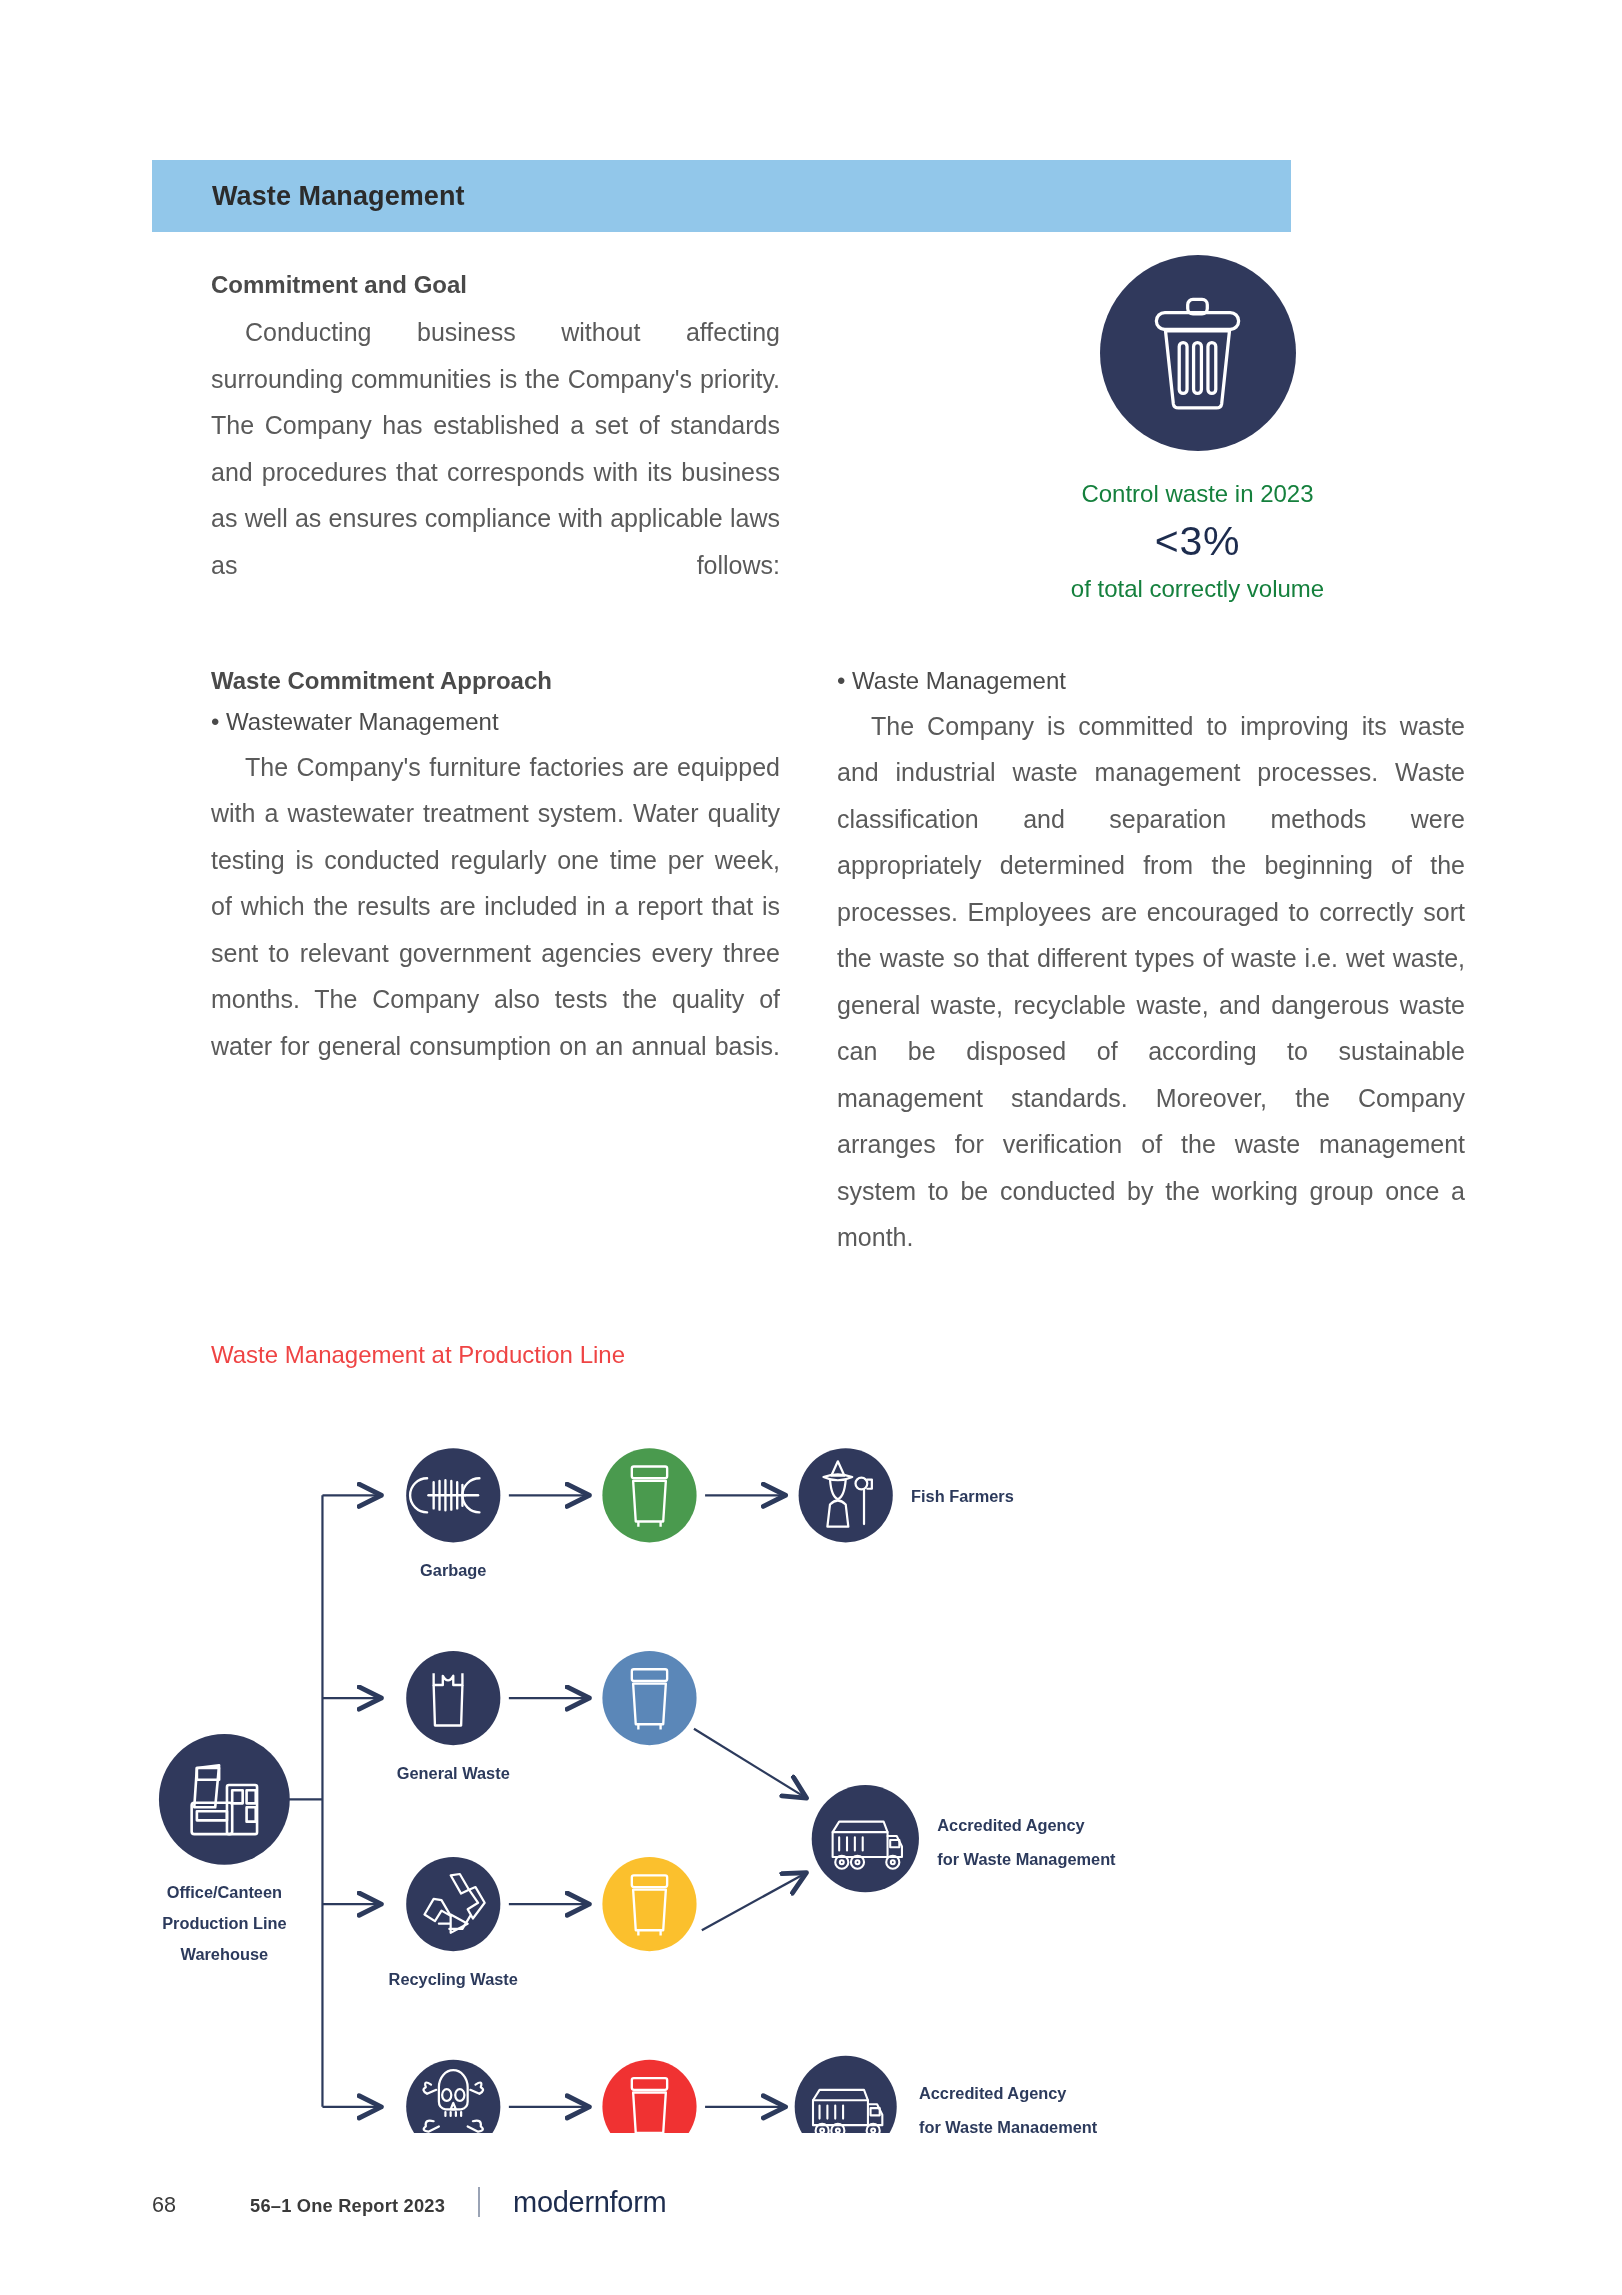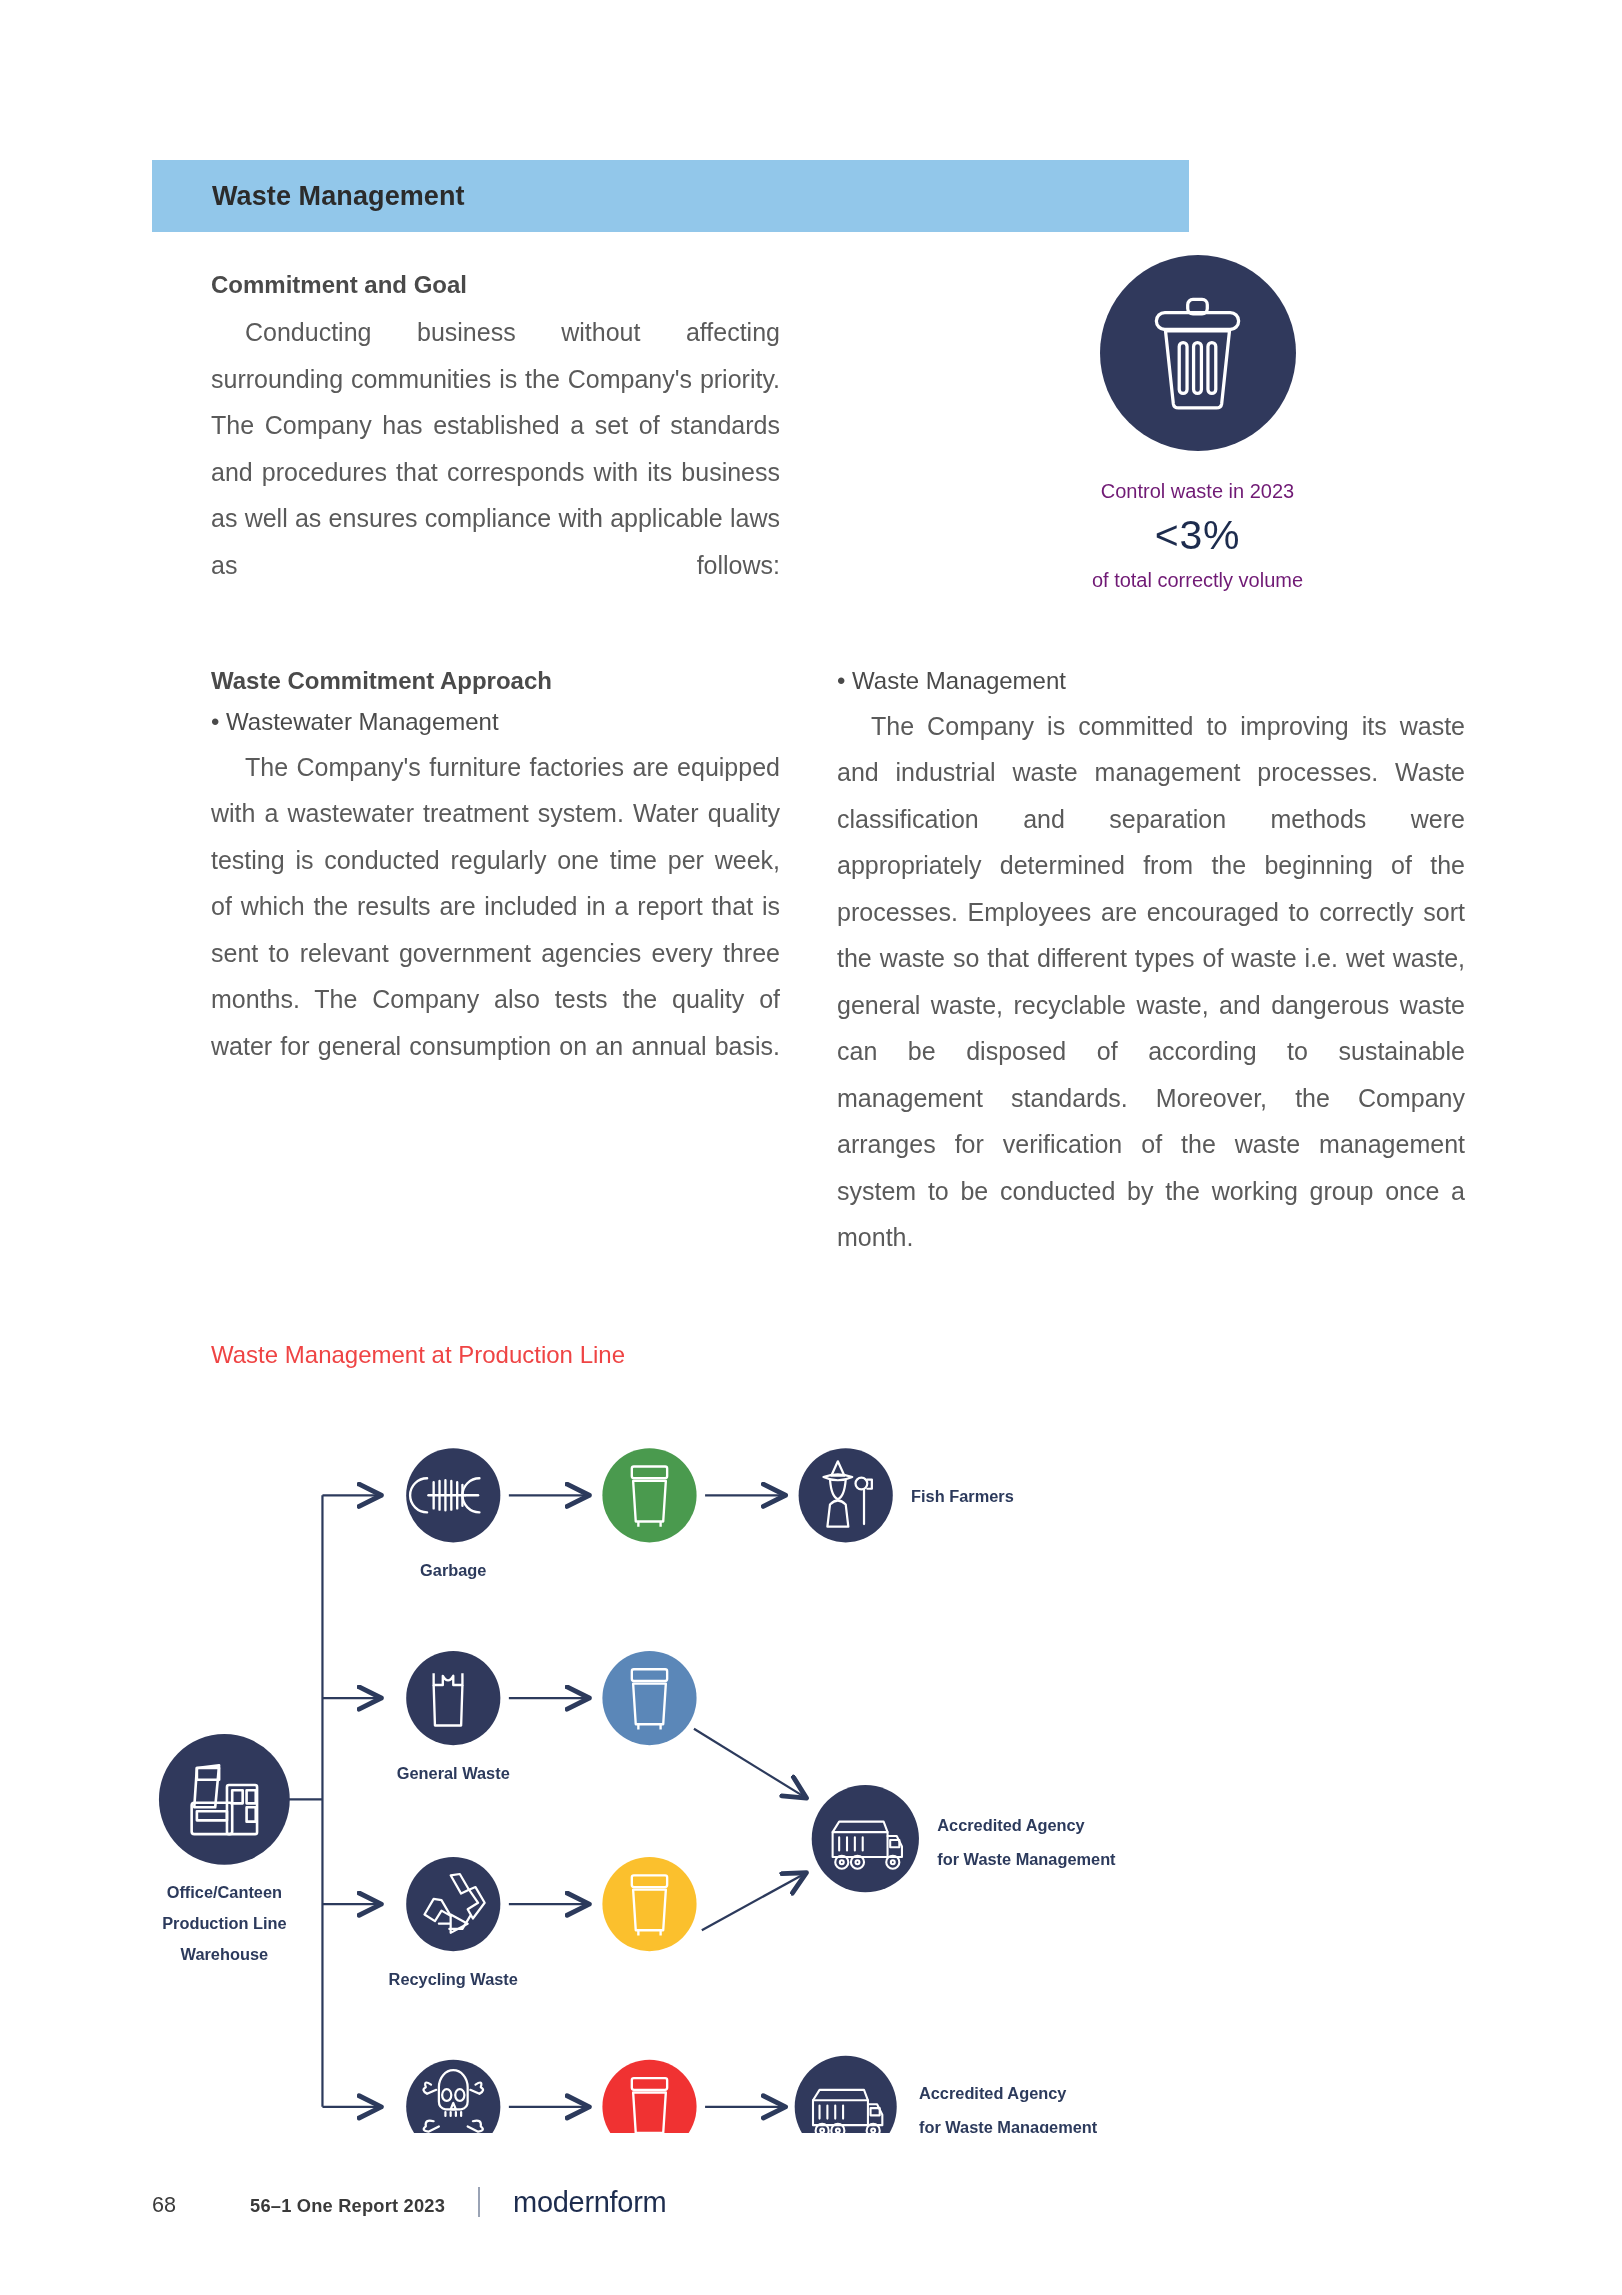--- a/index.html
+++ b/index.html
@@ -8,21 +8,21 @@
     background:#ffffff;
     font-family:"Liberation Sans", sans-serif;
     color:#4a4a4a;
     position:relative;
     overflow:hidden;
   }
   .page { position:absolute; inset:0; }
 
   
   .header-band{
-    position:absolute; left:152px; top:160px; width:1037px; height:72px;
+    position:absolute; left:152px; top:160px; width:1139px; height:72px;
     background:#92c7ea;
     display:flex; align-items:center;
   }
   .header-band .title{
     margin-left:60px;
     font-size:27px; font-weight:bold; color:#2b2b2b;
     letter-spacing:0.1px;
   }
 
   
@@ -60,21 +60,21 @@
     line-height:1.45;
   }
 
   
   .stat-circle{
     width:196px; height:196px; border-radius:50%;
     background:#30395c; margin:0 auto 25px auto;
     display:flex; align-items:center; justify-content:center;
   }
   .stat-label{
-    font-size:20px; color:#701a75; line-height:1.5; margin:0;
+    font-size:24px; color:#15803d; line-height:1.5; margin:0;
   }
   .stat-value{
     font-size:41px; color:#1d2c4e; font-weight:400;
     letter-spacing:0.7px; margin:6.5px 0 7.9px 0; line-height:1.1;
   }
 
   
   .diagram-title{
     position:absolute; left:211px; top:1341px;
     font-size:24px; color:#ef4444;

